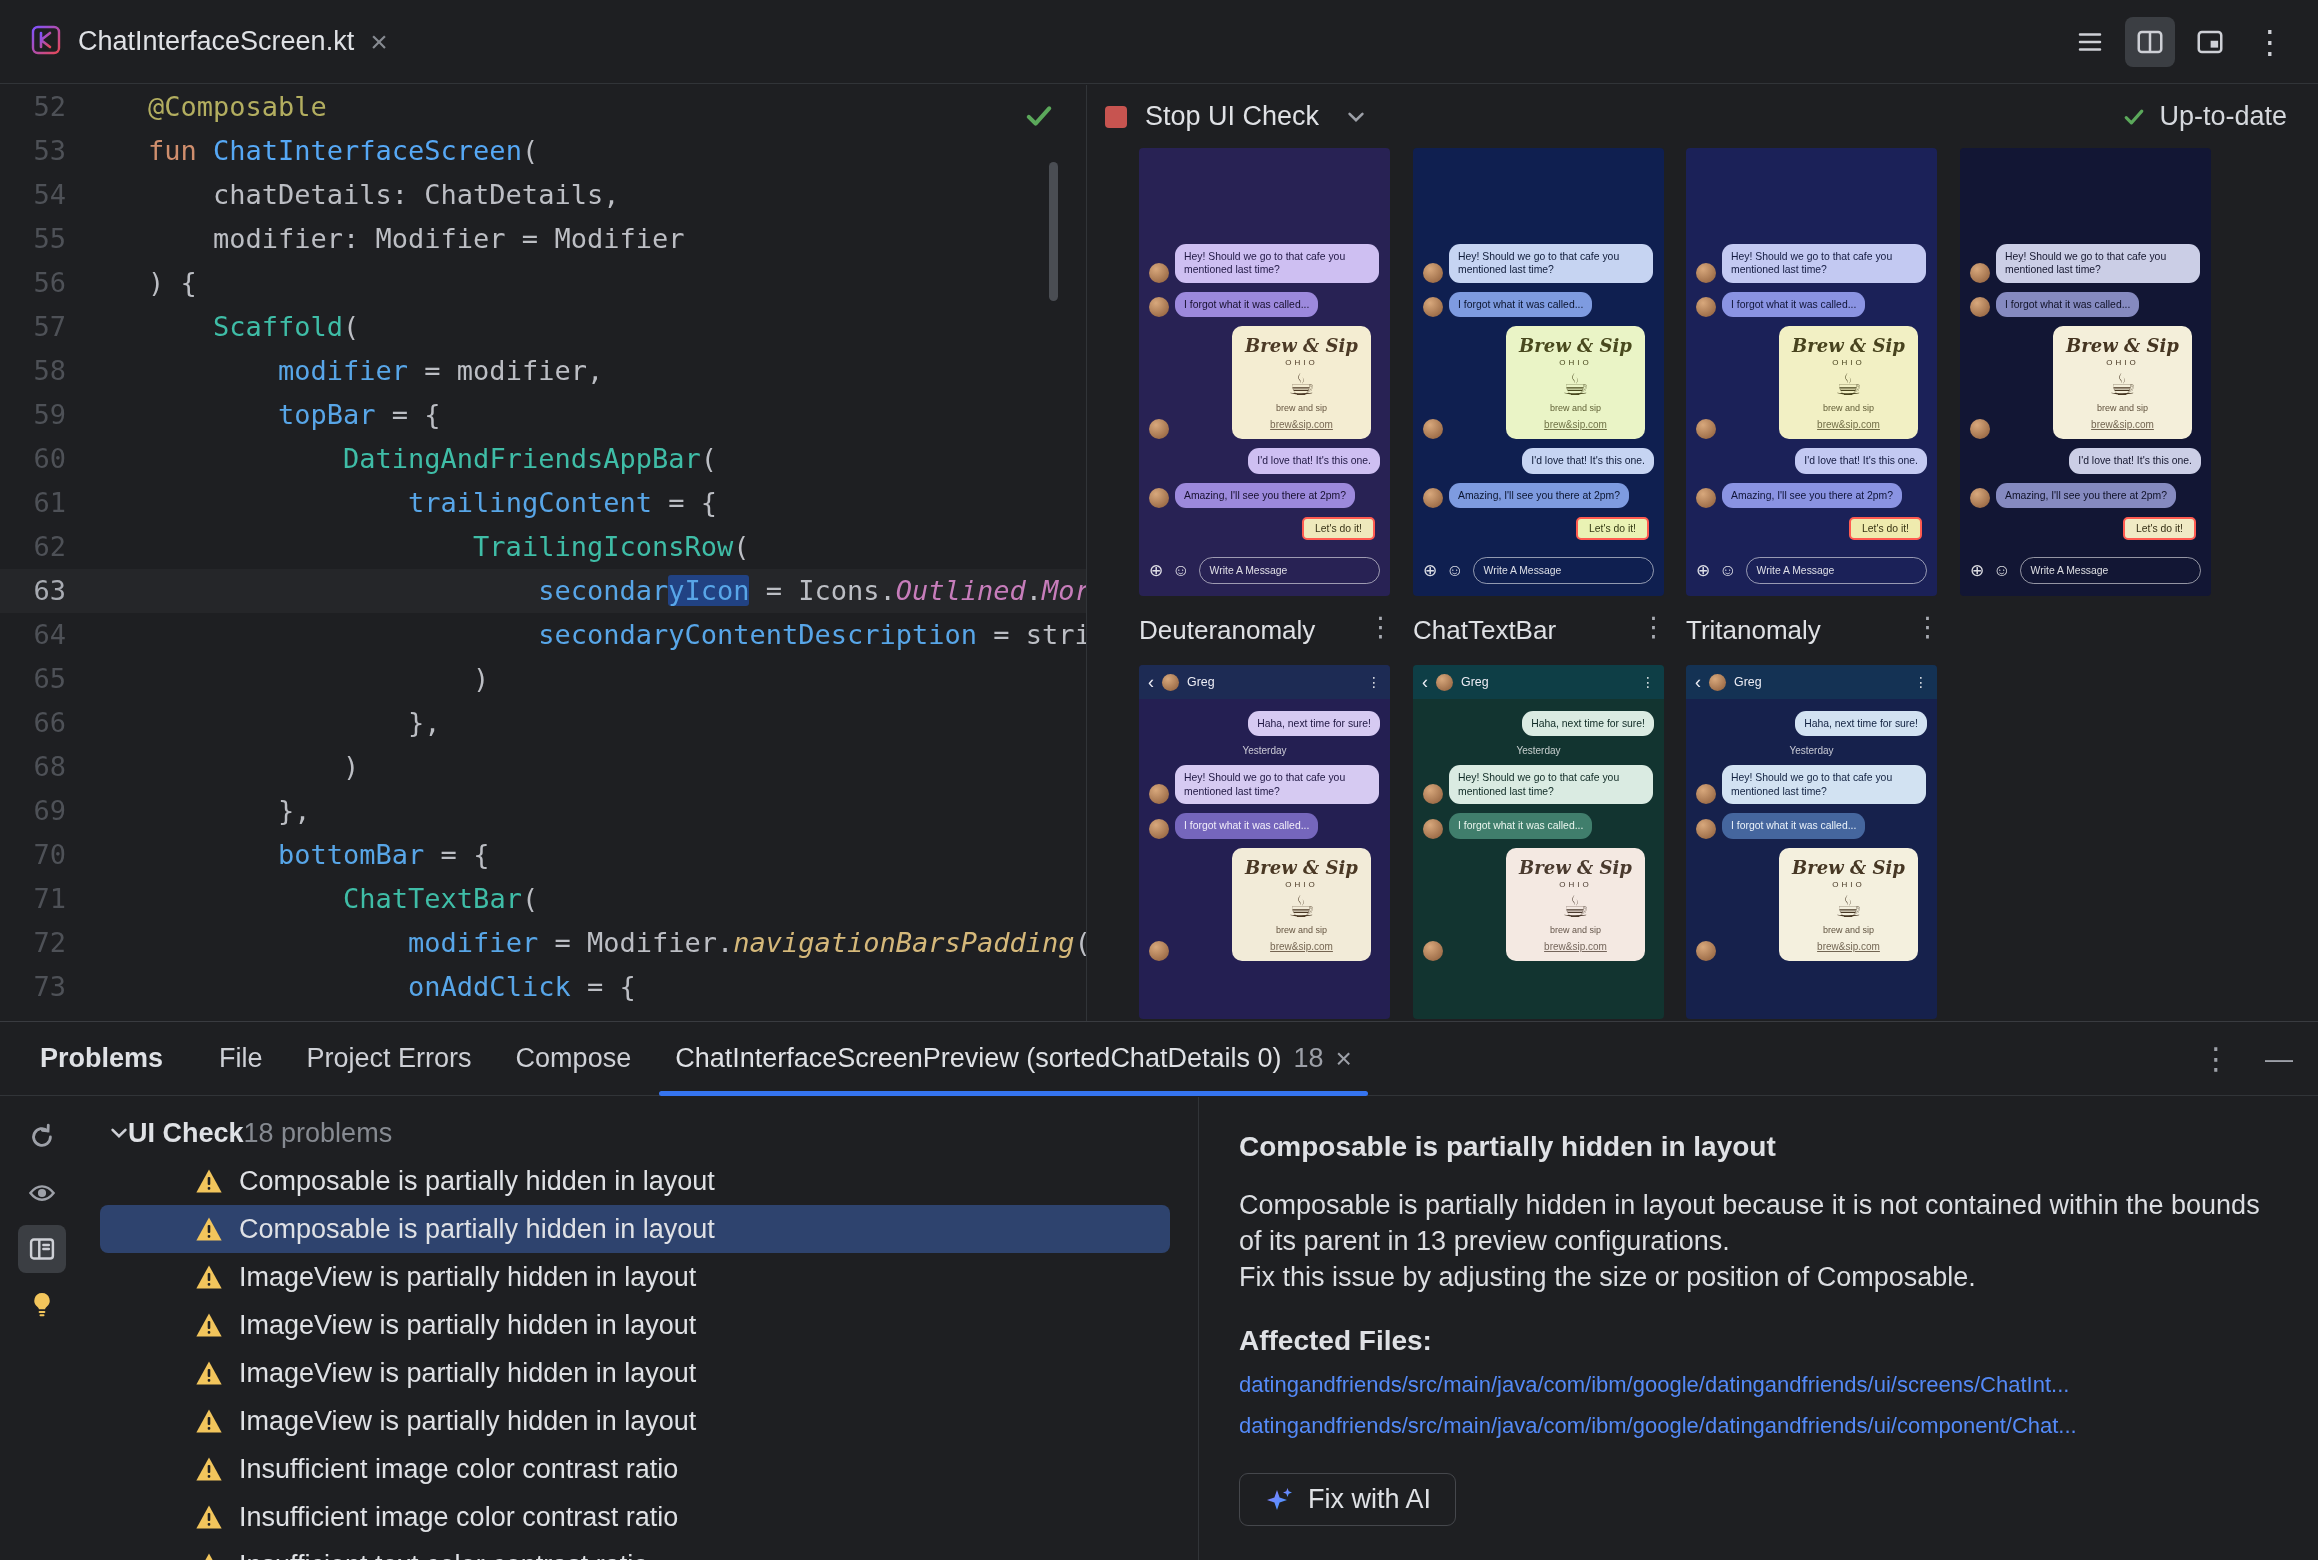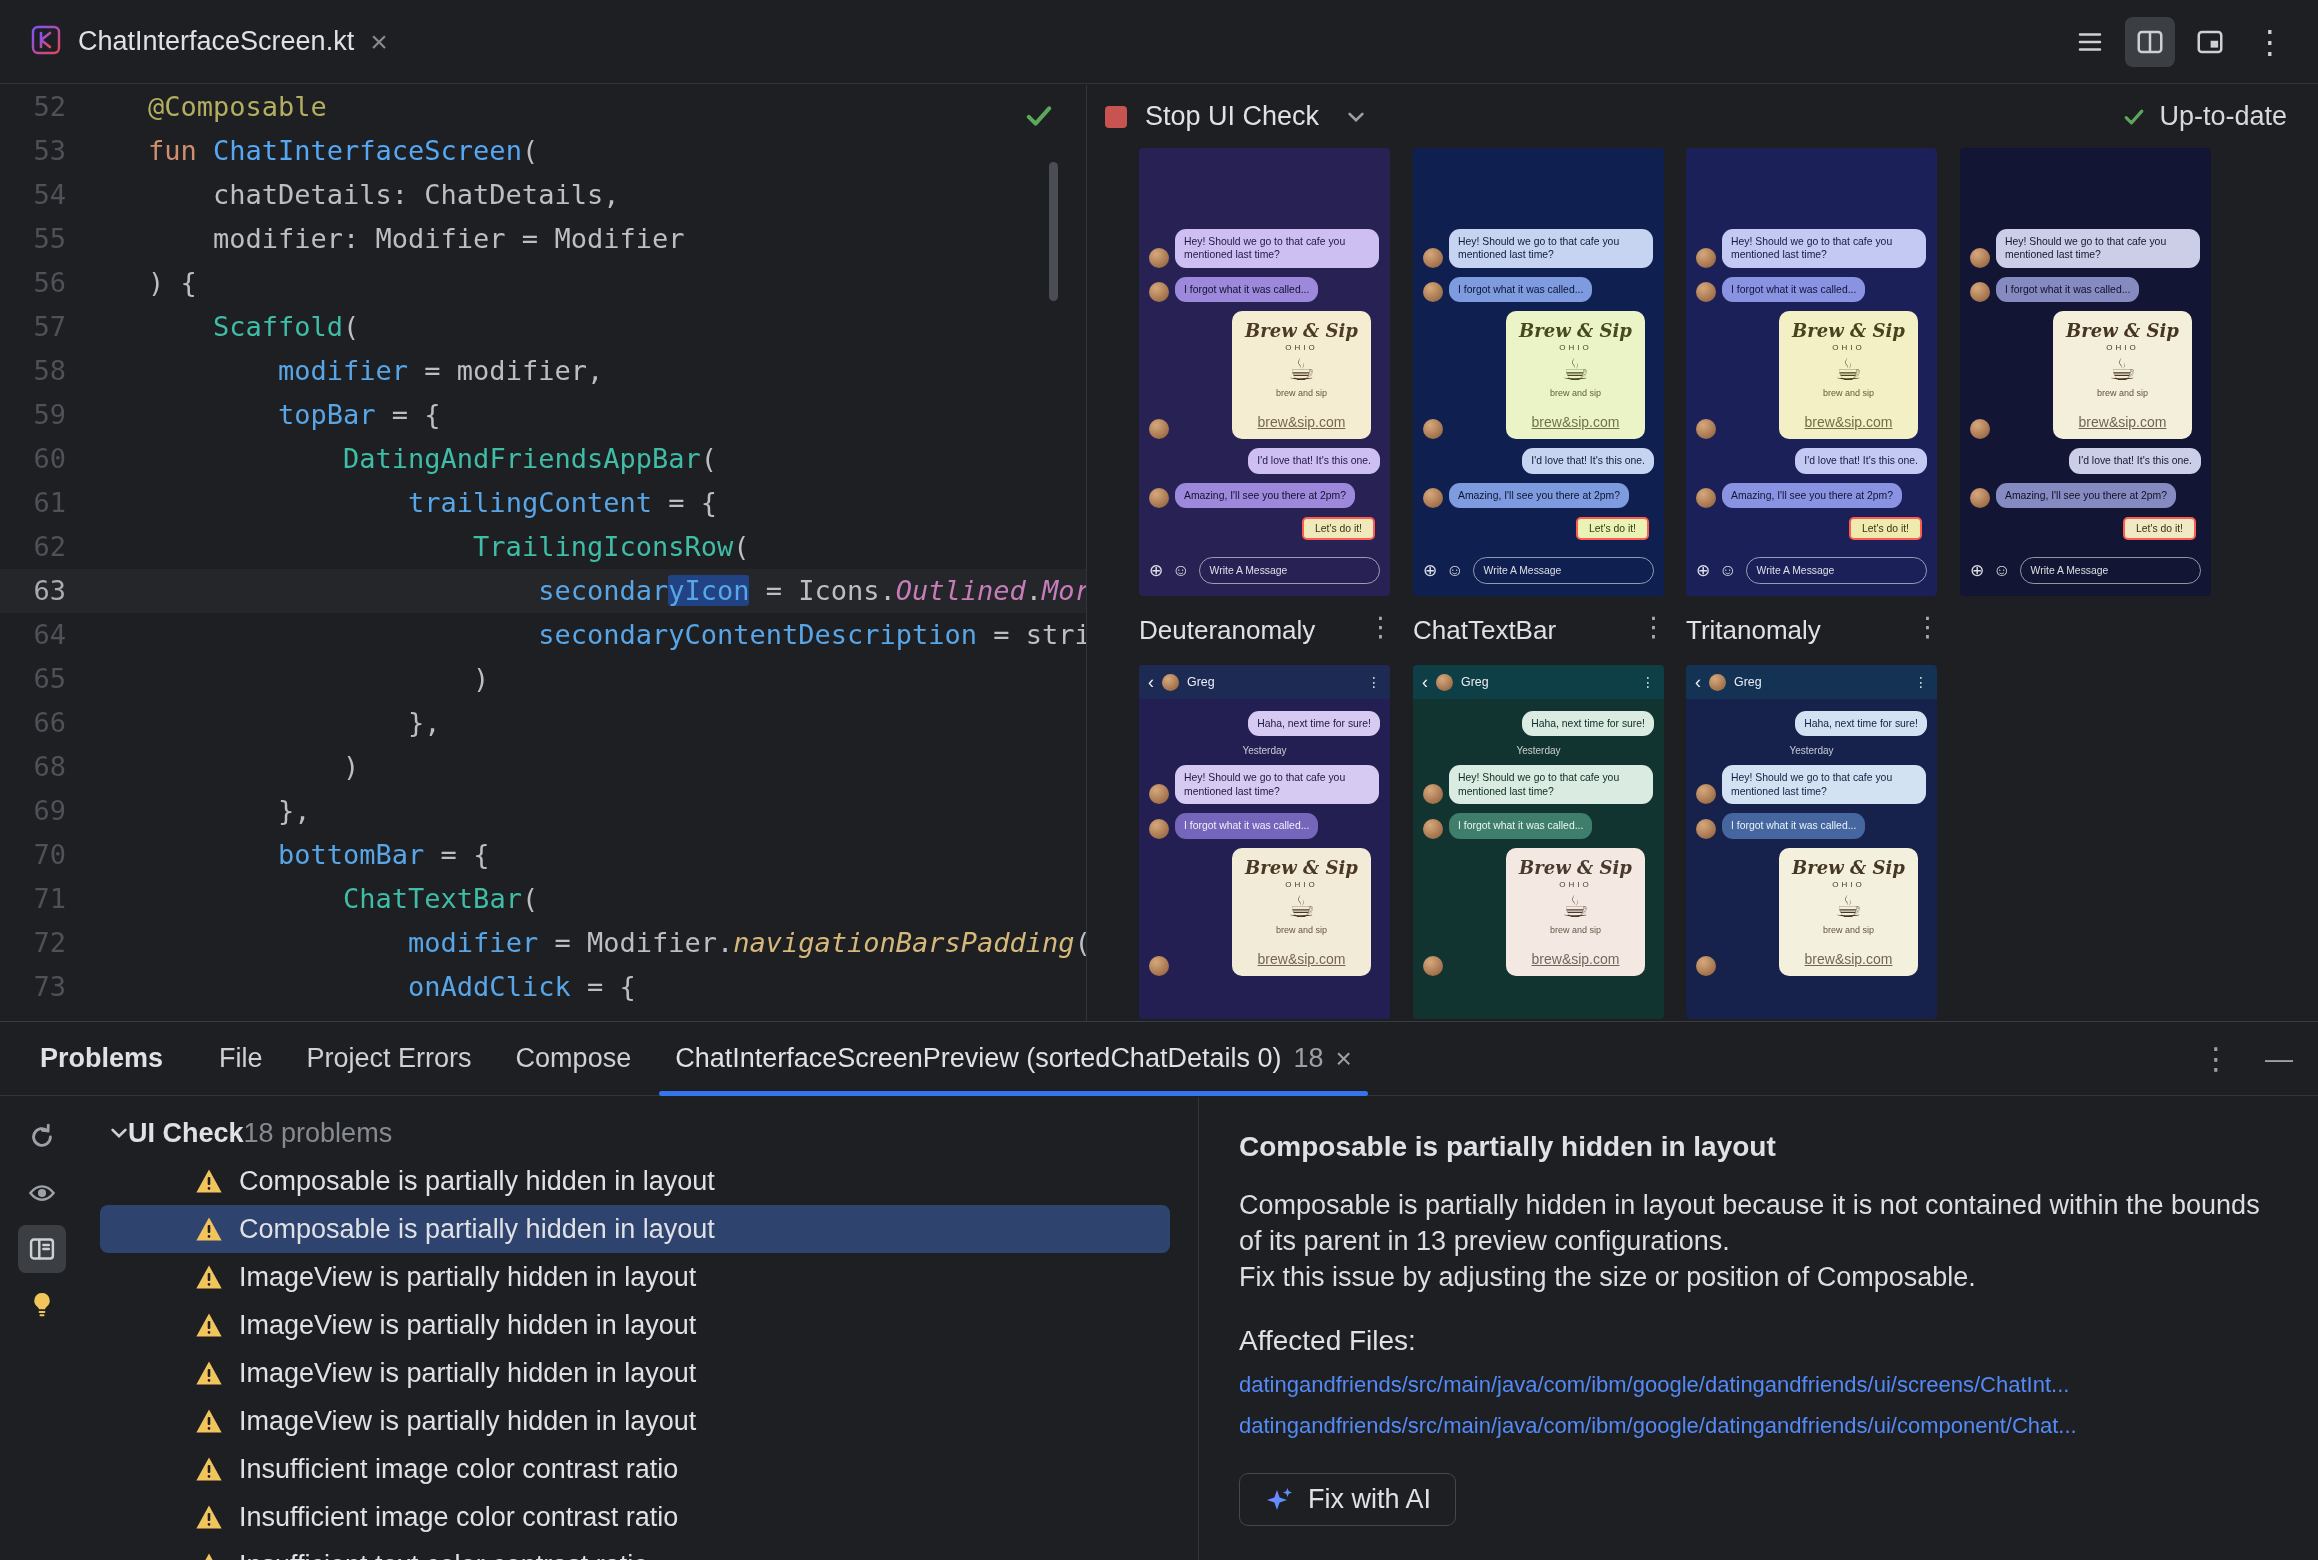--- a/index.html
+++ b/index.html
@@ -47,21 +47,21 @@
   .mrow.right { justify-content:flex-end; }
   .avatar { width:20px; height:20px; border-radius:50%; flex:none;
             background:radial-gradient(circle at 35% 30%, #D8A87C, #8A5A38); }
   .bubble { max-width:204px; padding:6px 9px; border-radius:11px; font-size:10.4px; line-height:13.4px; }
   .flagbox { border:2px solid #FF5B50; border-radius:5px; padding:4px 11px; font-size:10.4px; white-space:nowrap; margin-right:5px; }
   .chatcard { width:139px; margin-left:57px; border-radius:10px; padding:10px 6px 9px; text-align:center; flex:none; }
   .cbrand { font-family:"DejaVu Serif",serif; font-style:italic; font-weight:bold; font-size:18px; line-height:20px; }
   .cregion { font-size:8px; letter-spacing:3px; margin-top:2px; }
   .ccup { font-size:30px; line-height:36px; }
   .cline { font-size:9px; opacity:.85; }
-  .cline2 { font-size:14px; margin-top:16px; text-decoration:underline; opacity:.75; }
+  .cline2 { font-size:10px; margin-top:6px; text-decoration:underline; opacity:.75; }
   .inbar { height:44px; flex:none; display:flex; align-items:center; gap:9px; padding:0 10px 8px; }
   .inic { color:rgba(255,255,255,.85); font-size:17px; line-height:1; }
   .inpill { flex:1; height:27px; border:1px solid rgba(255,255,255,.55); border-radius:14px;
             color:rgba(255,255,255,.85); font-size:10.4px; display:flex; align-items:center; padding-left:10px; }
   .appbar { height:34px; flex:none; display:flex; align-items:center; gap:8px; padding:0 9px; color:#EDEDF5; }
   .abback { font-size:18px; line-height:1; }
   .abav { width:17px; height:17px; }
   .abti { font-size:12.4px; }
   .abkb { margin-left:auto; font-size:14px; color:rgba(255,255,255,.85); }
   .datechip { text-align:center; font-size:10px; color:rgba(255,255,255,.75); }
@@ -88,21 +88,21 @@
   .thead .grp { font-weight:700; color:#DFE1E5; }
   .thead .meta { color:#868A91; }
   .titem { display:flex; align-items:center; height:48px; margin:0 28px 0 16px; padding-left:95px; gap:16px;
            font-size:27px; color:#DFE1E5; border-radius:8px; }
   .titem.selected { background:#2E436E; }
   .titem svg { flex:none; }
   .pdetail { flex:1; border-left:1px solid #313438; padding:34px 40px; overflow:hidden; }
   .dtitle { font-size:28px; font-weight:700; color:#DFE1E5; }
   .dbody { font-size:27px; color:#DCDEE2; line-height:36px; max-width:1074px; margin-top:24px; }
   .dbody2 { font-size:27px; color:#DCDEE2; line-height:36px; max-width:1074px; }
-  .daffected { font-size:28px; font-weight:400; margin-top:30px; color:#DFE1E5; }
+  .daffected { font-size:28px; font-weight:700; margin-top:30px; color:#DFE1E5; }
   .dlink { display:block; font-size:22px; color:#548AF7; line-height:35px; margin-top:6px; white-space:nowrap; cursor:pointer; }
   .dlinks { margin-top:10px; }
   .fix-btn { margin-top:30px; display:inline-flex; align-items:center; gap:14px; height:53px; padding:3px 24px;
              border:1px solid #45474C; border-radius:9px; background:#1E1F22; font-size:27px; color:#DFE1E5;
              font-family:inherit; }
 </style>
 </head>
 <body>
 
 <div class="stage">

